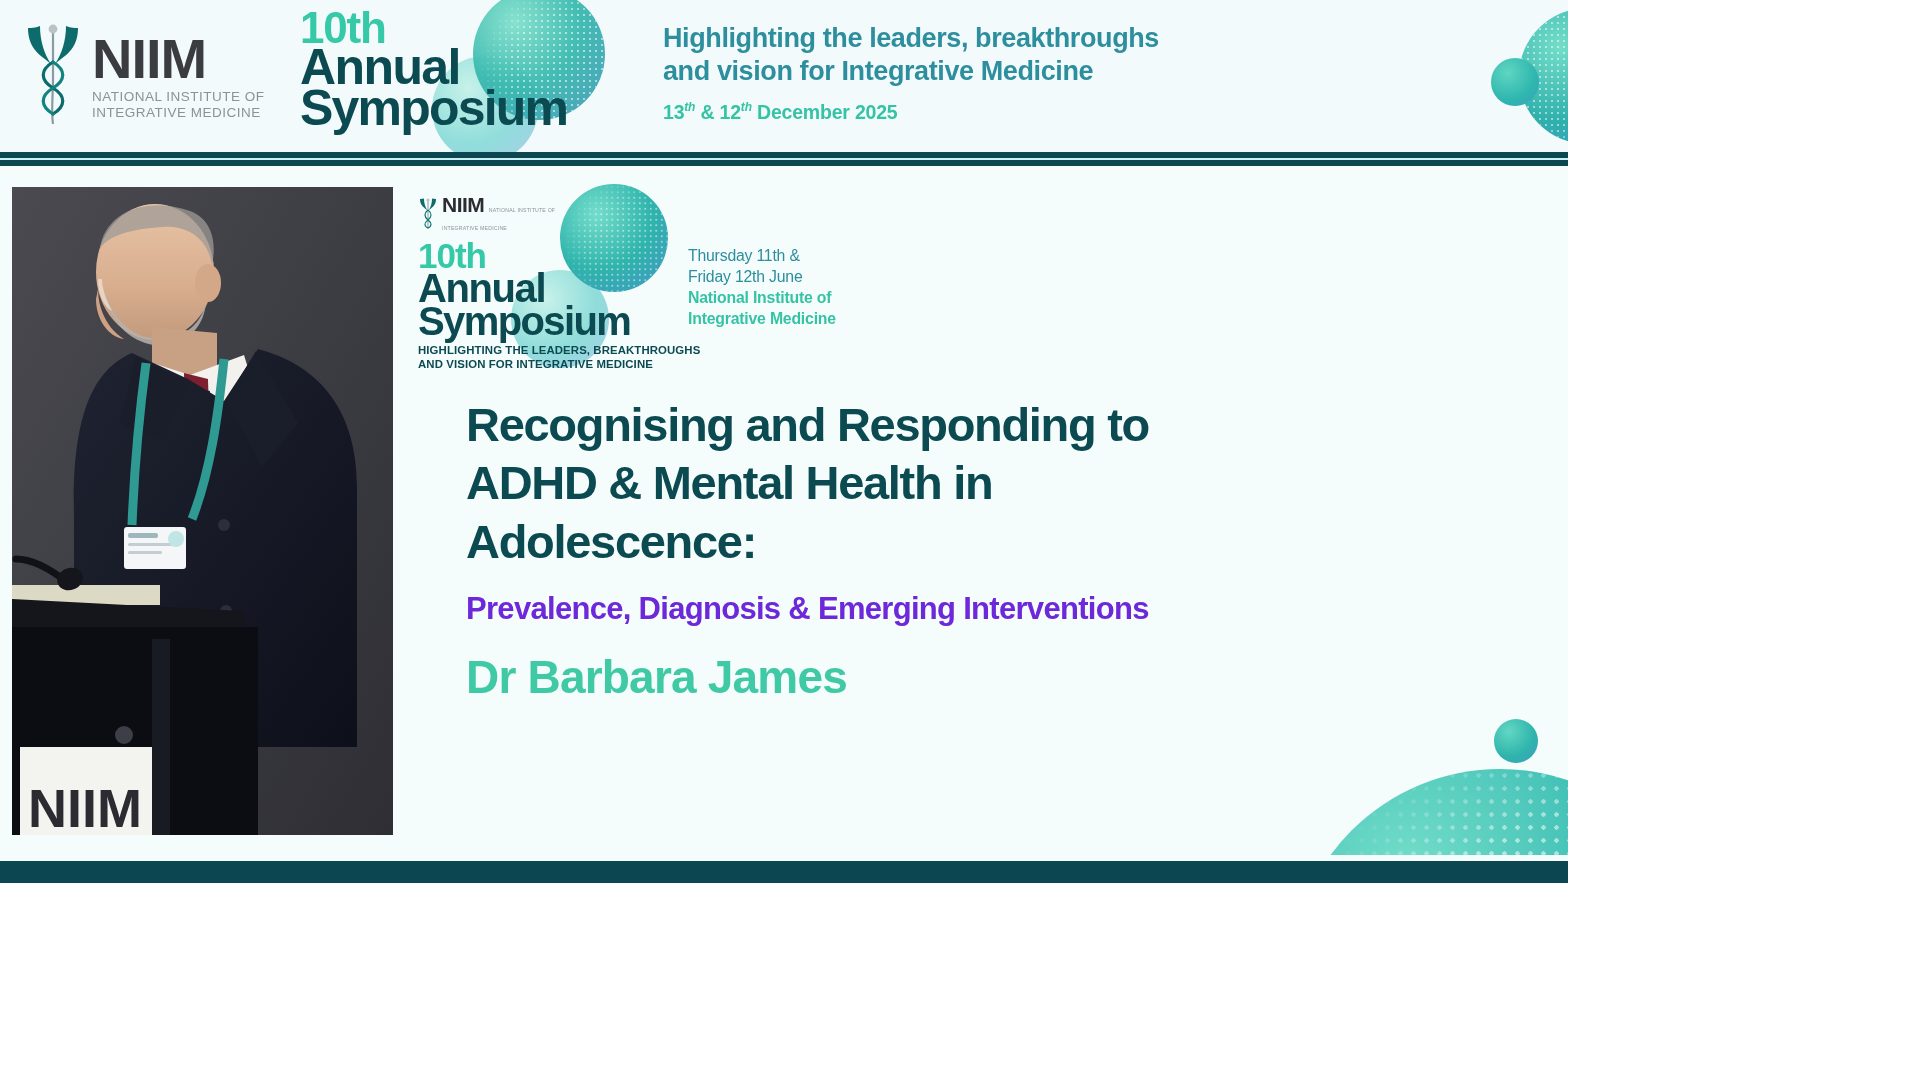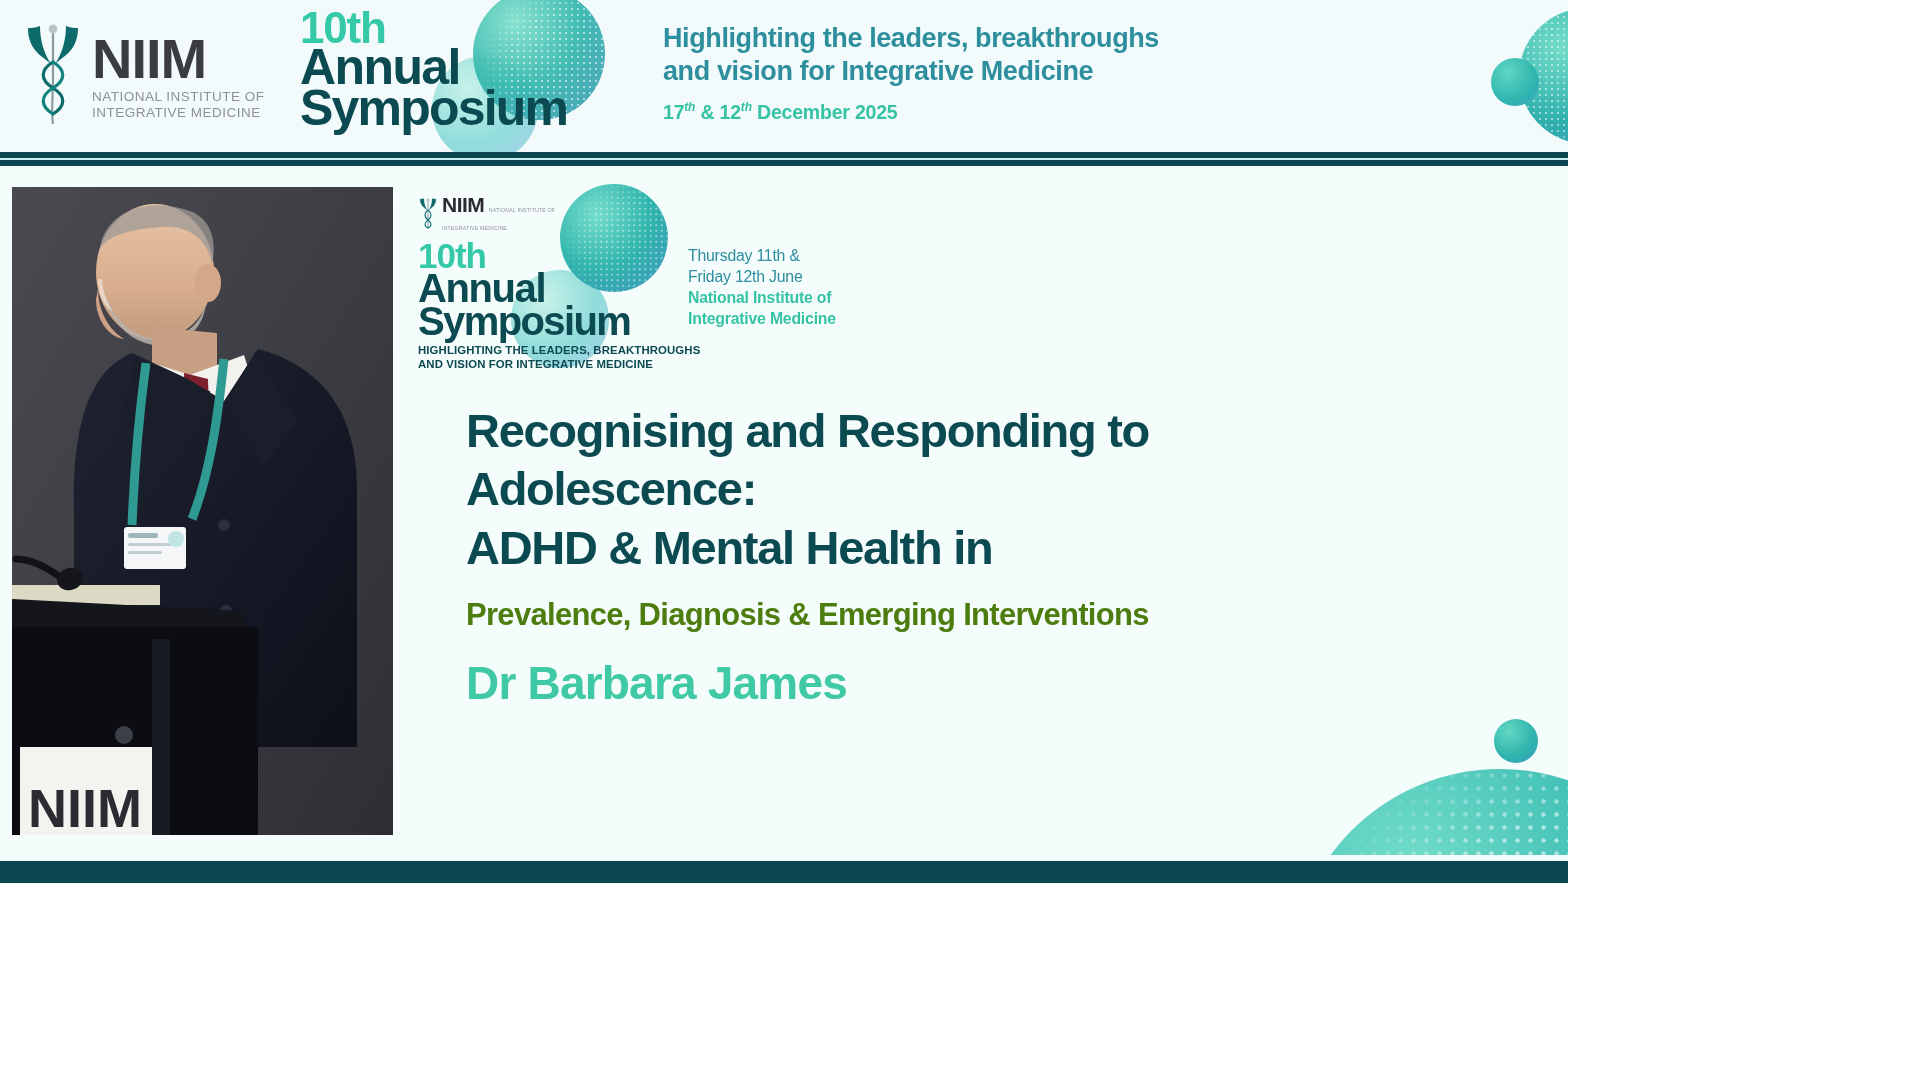--- a/index.html
+++ b/index.html
@@ -144,27 +144,27 @@
     background:radial-gradient(circle at 34% 30%, #c4f1e8 0%, #84d9d6 55%, #a4c9e6 100%);
     opacity:.9;
   }
 
   
   .slide-dates { position:absolute; left:688px; top:79px; z-index:6; }
   .sd-l1, .sd-l2 { font-size:15.8px; font-weight:400; color:#2d8e9e; line-height:1.33; letter-spacing:-0.2px; }
   .sd-l3, .sd-l4 { font-size:15.8px; font-weight:700; color:#35c3a4; line-height:1.33; letter-spacing:-0.2px; }
 
   
-  .title-block { position:absolute; left:466px; top:236px; z-index:6; width:960px; }
+  .title-block { position:absolute; left:466px; top:230px; z-index:6; width:960px; }
   .t-main {
     font-size:47px; font-weight:700; color:#0c4a52;
     line-height:1.24; letter-spacing:-1.3px;
   }
   .t-sub {
-    font-size:31px; font-weight:700; color:#4d7c0f;
+    font-size:31px; font-weight:700; color:#6d28d9;
     margin-top:19px; letter-spacing:-0.7px; line-height:1.2;
   }
   .t-speaker {
     font-size:46px; font-weight:700; color:#3fc9a4;
     margin-top:23px; letter-spacing:-0.8px; line-height:1.2;
   }
 
   
   .d-big {
     position:absolute; left:1290px; top:603px; width:420px; height:420px;
@@ -223,21 +223,21 @@
 
       <div class="lockup">
         <div class="lk-10th">10th</div>
         <div class="lk-annual">Annual</div>
         <div class="lk-symp">Symposium</div>
       </div>
 
       <div class="tagline">
         <div class="tg-line">Highlighting the leaders, breakthroughs</div>
         <div class="tg-line">and vision for Integrative Medicine</div>
-        <div class="tg-date"><span>17</span><sup>th</sup><span> &amp; 12</span><sup>th</sup><span> December 2025</span></div>
+        <div class="tg-date"><span>13</span><sup>th</sup><span> &amp; 12</span><sup>th</sup><span> December 2025</span></div>
       </div>
 
     </div>
   </div>
 
   <div class="rule-wrap">
     <div class="rule-a"></div>
     <div class="rule-gap"></div>
     <div class="rule-b"></div>
   </div>
@@ -354,22 +354,22 @@
     <div class="slide-dates">
       <div class="sd-l1">Thursday 11th &amp;</div>
       <div class="sd-l2">Friday 12th June</div>
       <div class="sd-l3">National Institute of</div>
       <div class="sd-l4">Integrative Medicine</div>
     </div>
 
     <div class="title-block">
       <div class="t-main">
         <div>Recognising and Responding to</div>
+        <div>ADHD &amp; Mental Health in</div>
         <div>Adolescence:</div>
-        <div>ADHD &amp; Mental Health in</div>
       </div>
       <div class="t-sub">Prevalence, Diagnosis &amp; Emerging Interventions</div>
       <div class="t-speaker">Dr Barbara James</div>
     </div>
 
   </div>
 
   <div class="bottom-gap"></div>
   <div class="bottom-bar"></div>
 

